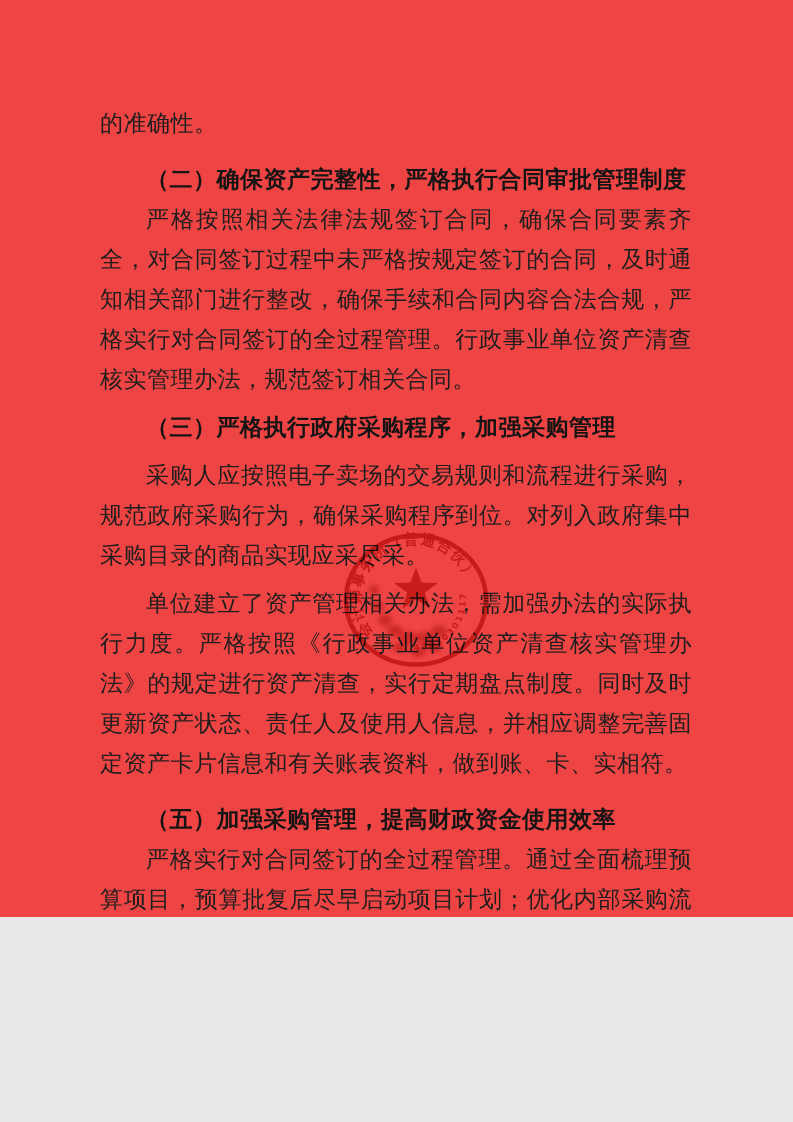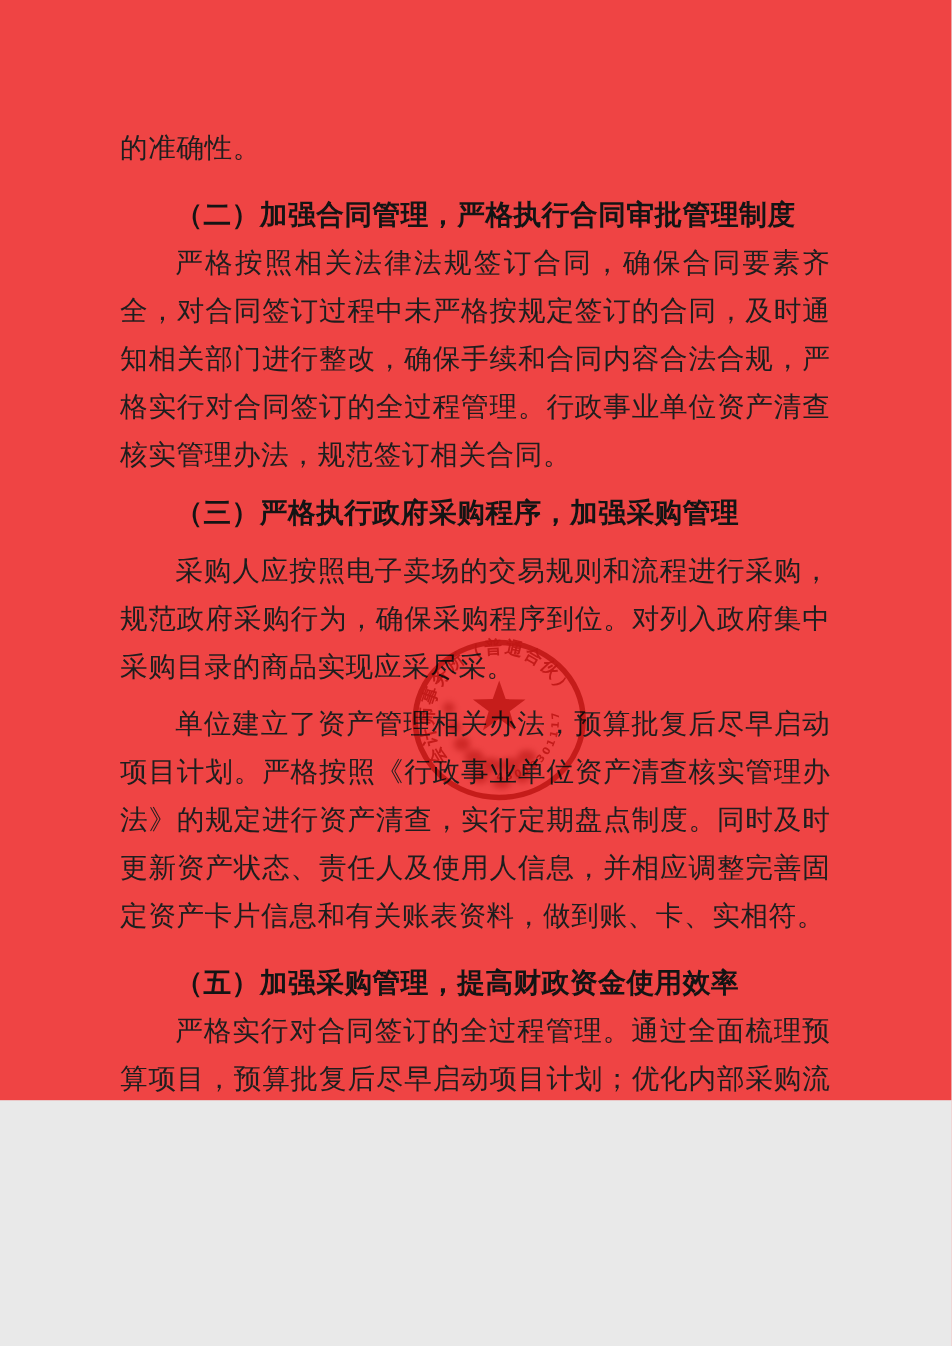--- a/index.html
+++ b/index.html
@@ -95,27 +95,27 @@
   }
 </style>
 </head>
 <body>
 
 <div class="page">
 
   <div class="content">
     <p class="cont-par" style="text-indent:0;">的准确性。</p>
 
-    <h3 class="h-2">（二）加强合同管理，严格执行合同审批管理制度</h3>
+    <h3 class="h-2">（二）确保资产完整性，严格执行合同审批管理制度</h3>
     <p class="p-2">严格按照相关法律法规签订合同，确保合同要素齐全，对合同签订过程中未严格按规定签订的合同，及时通知相关部门进行整改，确保手续和合同内容合法合规，严格实行对合同签订的全过程管理。行政事业单位资产清查核实管理办法，规范签订相关合同。</p>
 
     <h3 class="h-3">（三）严格执行政府采购程序，加强采购管理</h3>
     <p class="p-3">采购人应按照电子卖场的交易规则和流程进行采购，规范政府采购行为，确保采购程序到位。对列入政府集中采购目录的商品实现应采尽采。</p>
 
-    <p class="p-4">单位建立了资产管理相关办法，预算批复后尽早启动项目计划。严格按照《行政事业单位资产清查核实管理办法》的规定进行资产清查，实行定期盘点制度。同时及时更新资产状态、责任人及使用人信息，并相应调整完善固定资产卡片信息和有关账表资料，做到账、卡、实相符。</p>
+    <p class="p-4">单位建立了资产管理相关办法，需加强办法的实际执行力度。严格按照《行政事业单位资产清查核实管理办法》的规定进行资产清查，实行定期盘点制度。同时及时更新资产状态、责任人及使用人信息，并相应调整完善固定资产卡片信息和有关账表资料，做到账、卡、实相符。</p>
 
     <h3 class="h-5">（五）加强采购管理，提高财政资金使用效率</h3>
     <p class="p-5">严格实行对合同签订的全过程管理。通过全面梳理预算项目，预算批复后尽早启动项目计划；优化内部采购流程，推动项目</p>
   </div>
 
   <svg class="seal" viewBox="0 0 156 146" xmlns="http://www.w3.org/2000/svg">
     <defs>
       <path id="arcTop" d="M 36,107 A 55,55 0 1 1 128,49" fill="none"></path>
       <path id="arcSerial" d="M 74,122 A 50,50 0 0 0 127,63" fill="none"></path>
       <filter id="smudge">

